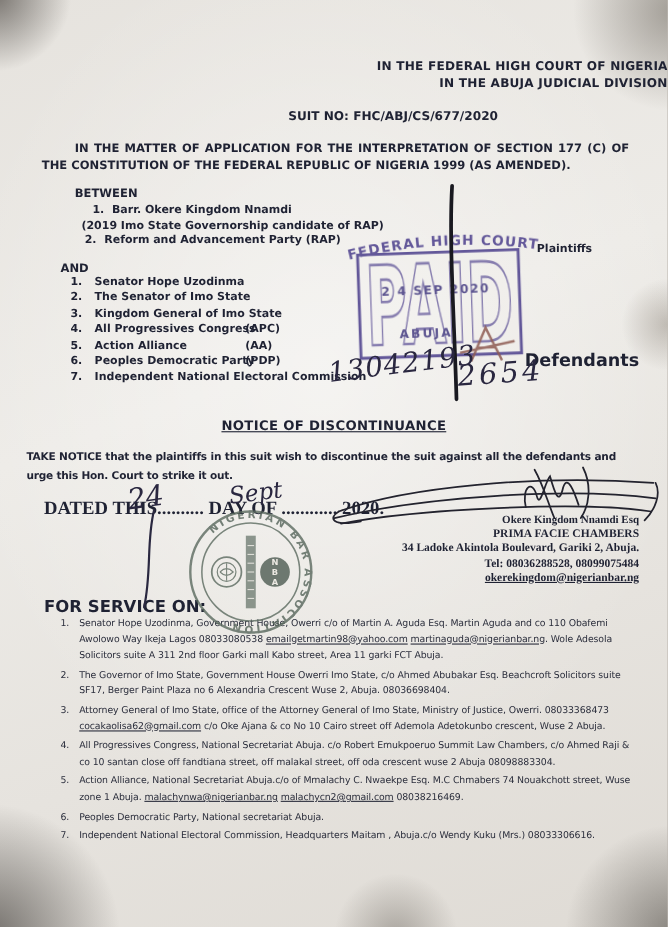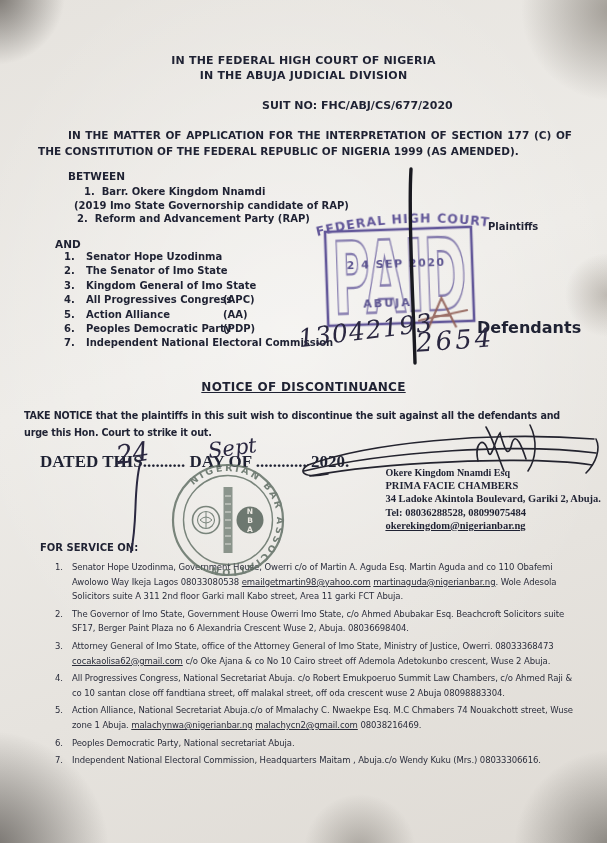--- a/index.html
+++ b/index.html
@@ -11,42 +11,42 @@
       radial-gradient(circle 100px at -5px -5px, rgba(45,40,35,.60), rgba(45,40,35,0) 70%),
       radial-gradient(circle 130px at 612px 10px, rgba(75,68,58,.45), rgba(75,68,58,0) 70%),
       radial-gradient(circle 170px at -10px 850px, rgba(40,36,32,.60), rgba(40,36,32,0) 70%),
       radial-gradient(circle 140px at 612px 848px, rgba(50,46,40,.50), rgba(50,46,40,0) 70%),
       radial-gradient(circle 60px at 607px 295px, rgba(110,100,88,.35), rgba(110,100,88,0) 70%),
       radial-gradient(circle 80px at 360px 850px, rgba(70,64,56,.35), rgba(70,64,56,0) 70%),
       radial-gradient(ellipse 420px 500px at 48% 40%, rgba(255,255,255,.45), rgba(255,255,255,0) 80%),
       linear-gradient(160deg,#e6e3de 0%,#edebe7 40%,#dfdbd5 100%);
   }
   .abs{position:absolute;}
-  .court-hdr{top:54px;left:0;right:0;text-align:center;font-weight:bold;font-size:11px;line-height:14.5px;letter-spacing:.2px;}
+  .court-hdr{top:54px;left:0;right:0;text-align:right;font-weight:bold;font-size:11px;line-height:14.5px;letter-spacing:.2px;}
   .suit{top:99px;left:262px;font-weight:bold;font-size:11px;}
   .matter{top:127px;left:38px;width:534px;font-weight:bold;font-size:10.5px;line-height:16px;text-align:justify;text-indent:30px;}
   .between{top:170px;left:68px;font-weight:bold;font-size:10.5px;}
   .party{font-weight:bold;font-size:10px;}
   .p1{top:186px;left:84px;}
   .p1note{top:200px;left:74px;}
   .p2{top:213px;left:77px;}
   .plabel{top:221px;left:488px;font-weight:bold;font-size:10px;}
   .and{top:238px;left:55px;font-weight:bold;font-size:10.5px;}
   .defs{top:251px;left:64px;width:420px;list-style:none;margin:0;padding:0;font-weight:bold;font-size:10px;}
   .defs li{position:relative;height:14.4px;padding-left:22px;}
   .dnum{position:absolute;left:0;}
   .dabbr{position:absolute;left:159px;}
   .dlabel{top:318px;left:477px;font-weight:bold;font-size:16px;}
   .ntitle{top:380px;left:0;right:0;text-align:center;font-weight:bold;font-size:12px;text-decoration:underline;letter-spacing:.3px;}
   .nbody{top:407px;left:24px;width:536px;font-weight:bold;font-size:9.6px;letter-spacing:-.2px;line-height:17px;text-align:justify;}
   .dated{top:452px;left:40px;font-family:"Liberation Serif",serif;font-weight:bold;font-size:17px;}
-  .sigblock{top:466px;right:6px;font-family:"Liberation Serif",serif;font-weight:bold;font-size:10.5px;line-height:13.2px;}
+  .sigblock{top:466px;right:26px;text-align:right;font-family:"Liberation Serif",serif;font-weight:bold;font-size:10.5px;line-height:13.2px;}
   .sigblock .nm{font-size:10px;}
   .sigblock .em{text-decoration:underline;}
-  .svc-hdr{top:542px;left:40px;font-weight:bold;font-size:10px;}
+  .svc-hdr{top:542px;left:40px;font-weight:bold;font-size:15px;}
   .svc{top:560px;left:55px;width:522px;list-style:none;margin:0;padding:0;font-size:8.5px;letter-spacing:-.1px;line-height:14.6px;color:#2b2e3c;}
   .svc li{position:relative;padding-left:17px;margin-bottom:3px;}
   .snum{position:absolute;left:0;}
   .u{text-decoration:underline;}
   .hw{font-family:"DejaVu Serif",serif;font-style:italic;color:#2a2740;z-index:6;}
   .hw-day{top:438px;left:116px;font-size:26px;transform:rotate(-8deg);}
   .hw-month{top:436px;left:208px;font-size:21px;transform:rotate(-7deg);}
   .hw-ref1{top:316px;left:298px;font-size:25px;letter-spacing:1px;transform:rotate(-7deg);}
   .hw-ref2{top:325px;left:416px;font-size:26px;letter-spacing:3px;transform:rotate(-4deg);}
   .stamp-svg{top:205px;left:315px;transform:rotate(-2deg);opacity:.85;filter:blur(.4px);z-index:5;}

